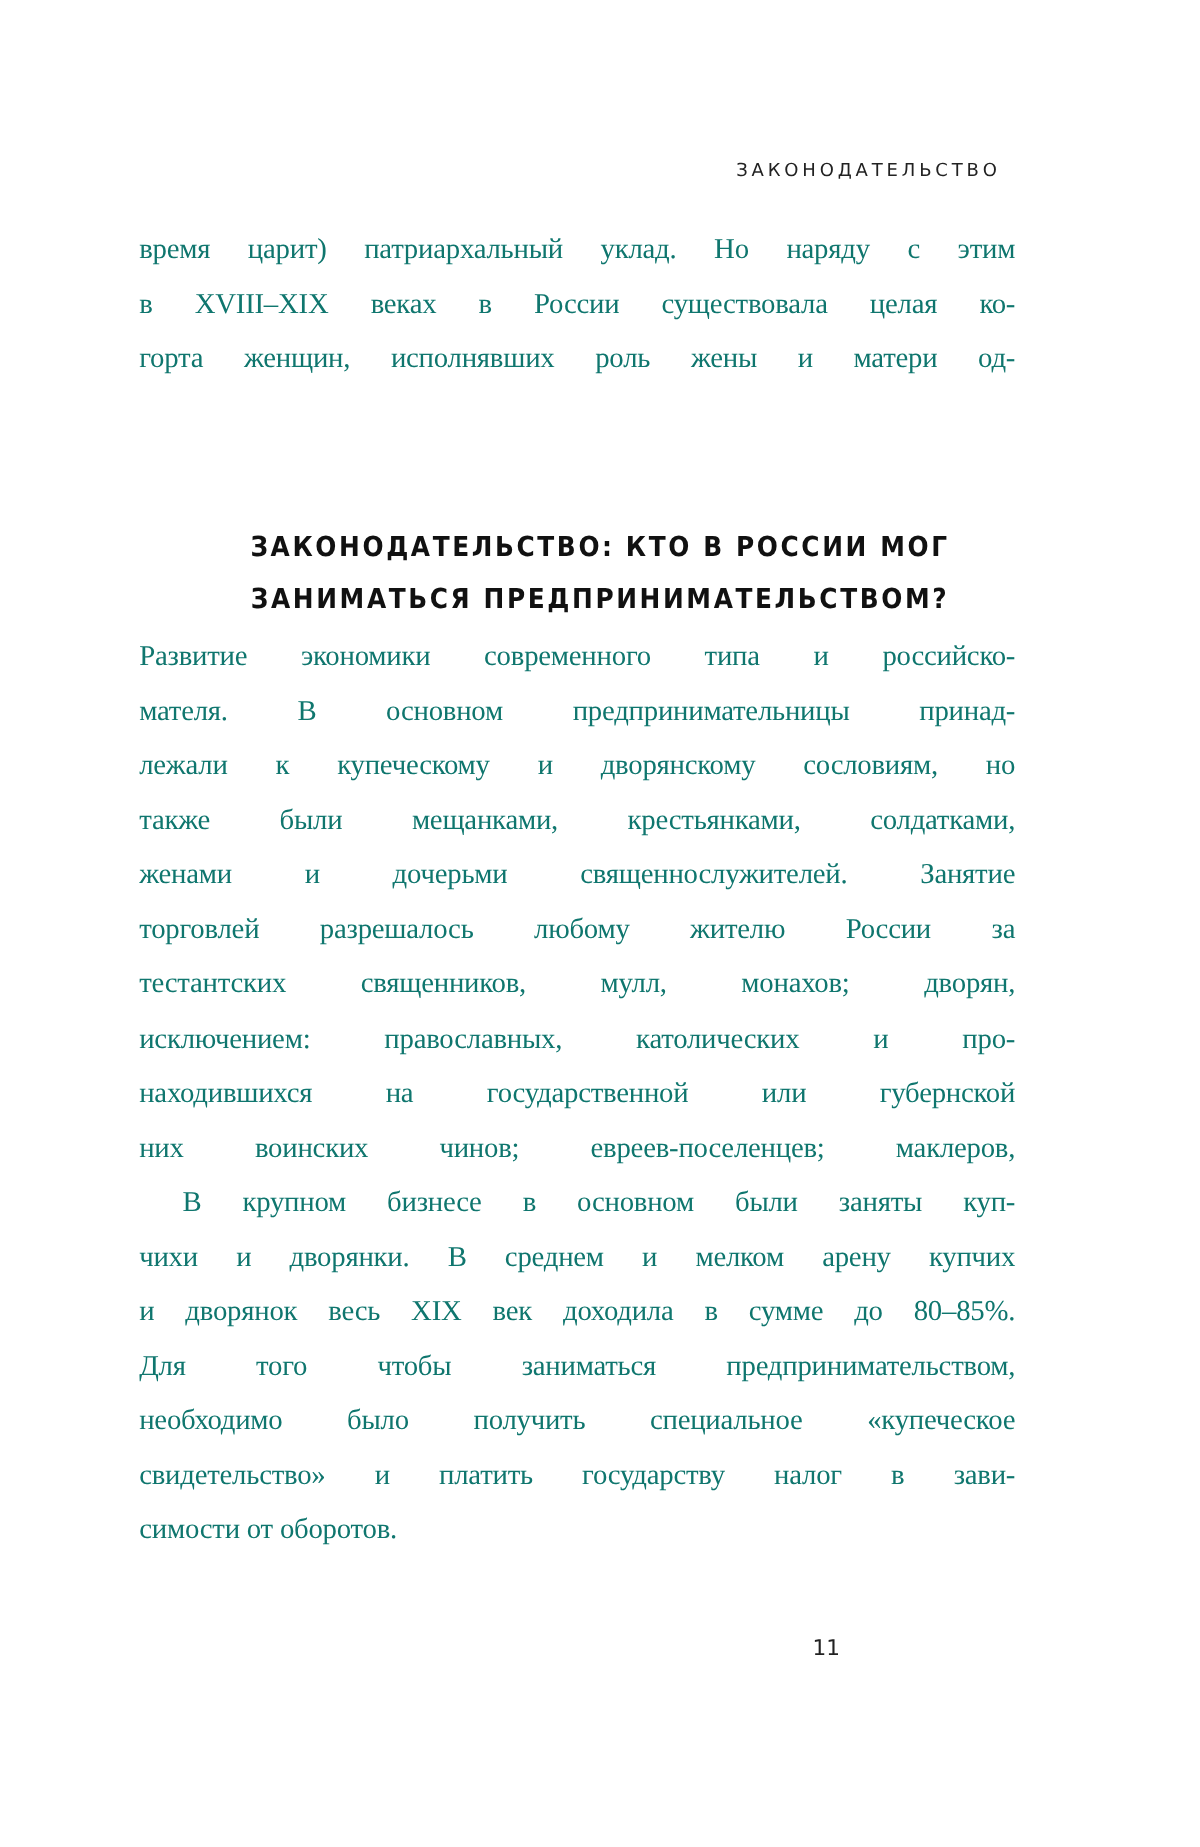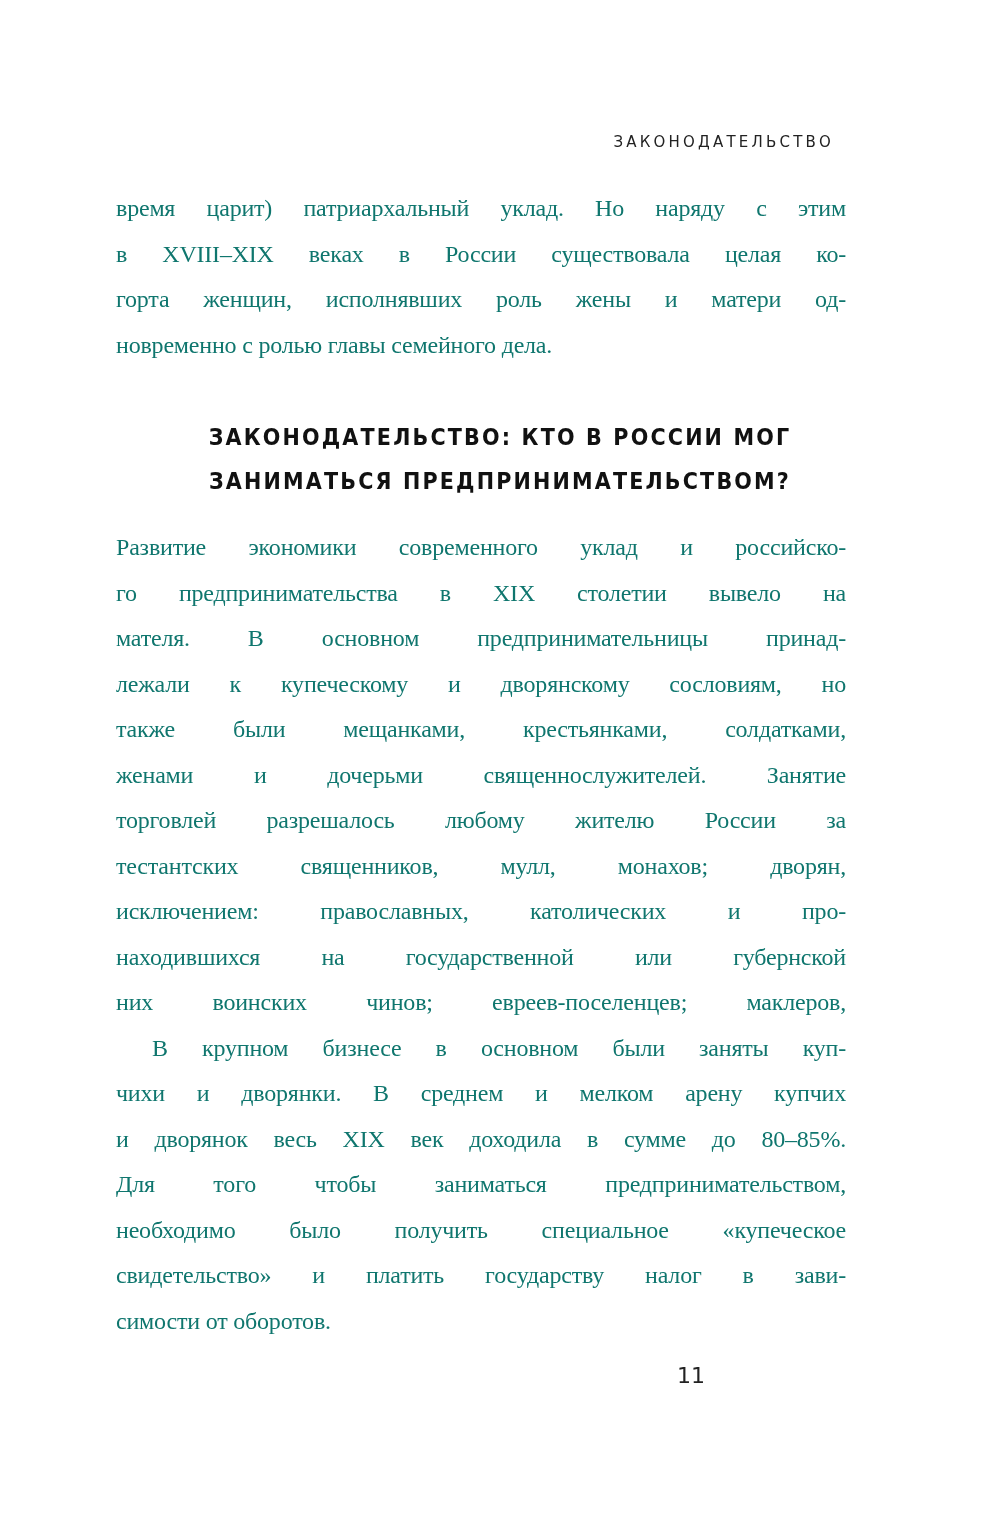--- a/index.html
+++ b/index.html
@@ -43,21 +43,21 @@
     }
     .text-block .line.last {
       text-align-last: left;
     }
     .text-block .line.indent {
       padding-left: 36px;
     }
     #intro-continued { top: 186px; }
     .section-heading {
       position: absolute;
-      top: 415px;
+      top: 434px;
       left: 0;
       width: 1000px;
       text-align: center;
       font-family: "DejaVu Sans", sans-serif;
       font-weight: bold;
       font-size: 23px;
       line-height: 44px;
       letter-spacing: 2.4px;
       color: #111;
     }
@@ -65,45 +65,43 @@
       display: block;
       transform: scaleX(0.9);
       transform-origin: center;
     }
     #section-body { top: 525px; }
     .page-number {
       position: absolute;
       top: 1363px;
       left: 677px;
       font-family: "DejaVu Sans", sans-serif;
-      font-size: 22px;
+      font-size: 18px;
       color: #222;
     }
   </style>
 </head>
 <body>
 
 <div class="running-head">ЗАКОНОДАТЕЛЬСТВО</div>
 
 <div class="text-block" id="intro-continued">
   <span class="line">время царит) патриархальный уклад. Но наряду с этим</span>
   <span class="line">в XVIII–XIX веках в России существовала целая ко-</span>
   <span class="line">горта женщин, исполнявших роль жены и матери од-</span>
-  <span class="line last">новременно с ролью главы семейного дела.</span>
 </div>
 
 <div class="section-heading">
   <span class="hline">ЗАКОНОДАТЕЛЬСТВО: КТО В РОССИИ МОГ</span>
   <span class="hline">ЗАНИМАТЬСЯ ПРЕДПРИНИМАТЕЛЬСТВОМ?</span>
 </div>
 
 <div class="text-block" id="section-body">
   <div>
-    <span class="line">Развитие экономики современного уклад и российско-</span>
-    <span class="line">го предпринимательства в XIX столетии вывело на</span>
+    <span class="line">Развитие экономики современного типа и российско-</span>
     <span class="line">мателя. В основном предпринимательницы принад-</span>
     <span class="line">лежали к купеческому и дворянскому сословиям, но</span>
     <span class="line">также были мещанками, крестьянками, солдатками,</span>
     <span class="line">женами и дочерьми священнослужителей. Занятие</span>
     <span class="line">торговлей разрешалось любому жителю России за</span>
     <span class="line">тестантских священников, мулл, монахов; дворян,</span>
     <span class="line">исключением: православных, католических и про-</span>
     <span class="line">находившихся на государственной или губернской</span>
     <span class="line">них воинских чинов; евреев-поселенцев; маклеров,</span>
   </div>

